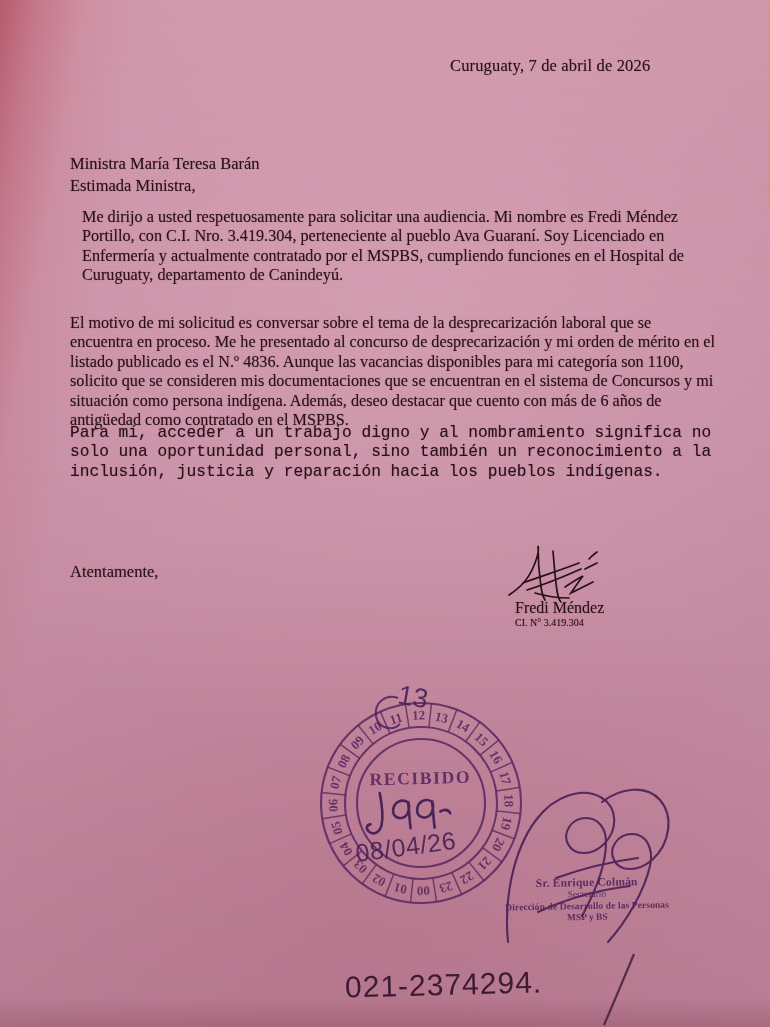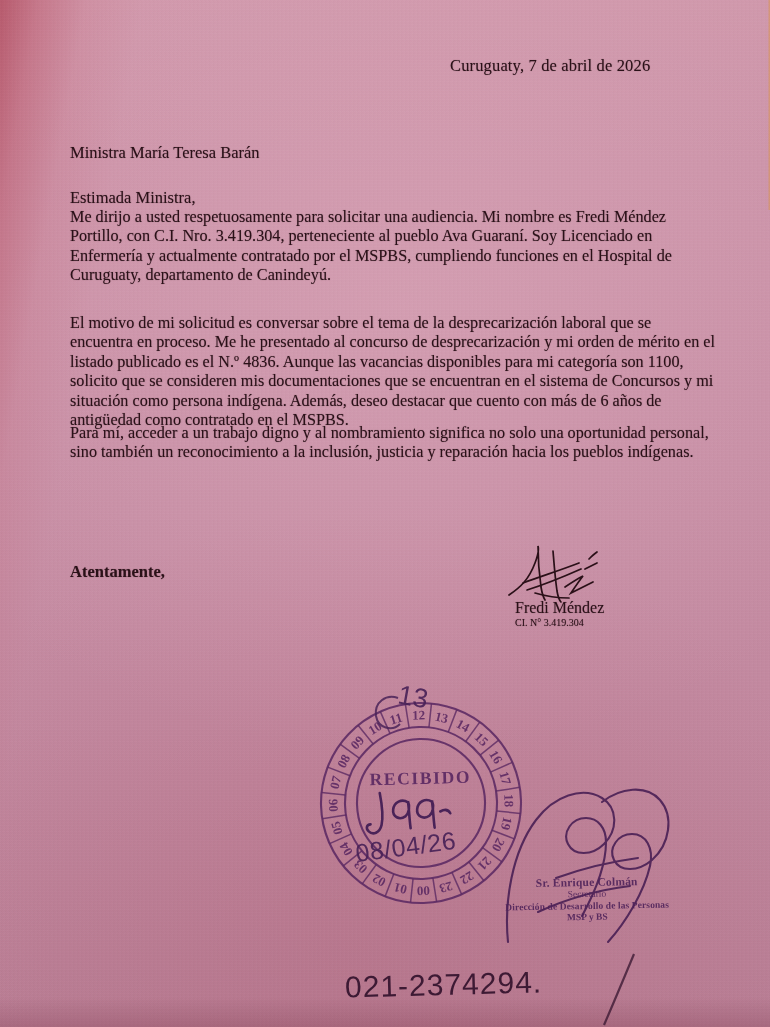--- a/index.html
+++ b/index.html
@@ -101,49 +101,48 @@
   }
   .date-line {
     position: absolute;
     top: 56px;
     left: 450px;
     font-size: 16.5px;
     letter-spacing: 0.15px;
   }
   .recipient {
     position: absolute;
-    top: 143px;
+    top: 154px;
     left: 70px;
     font-size: 16.5px;
     text-align: center;
   }
   .greeting {
     position: absolute;
-    top: 188px;
+    top: 176px;
     left: 70px;
     font-size: 16.5px;
   }
   .para {
     position: absolute;
     left: 70px;
     width: 648px;
     font-size: 16.2px;
     line-height: 19.4px;
     text-align: left;
   }
-  #p1 { top: 208px; }
+  #p1 { top: 208px; margin-left: 12px; }
   #p2 { top: 314px; }
-  #p3 { top: 424px; }
+  #p3 { top: 424px; font-family: Liberation Mono, monospace; }
   #p4 { top: 500px; }
   .closing {
     position: absolute;
     top: 562px;
     left: 70px;
     font-size: 16.5px;
-    font-weight: bold;
   }
   .sig-name {
     position: absolute;
     top: 599px;
     left: 515px;
     font-size: 16px;
   }
   .sig-id {
     position: absolute;
     top: 617px;

